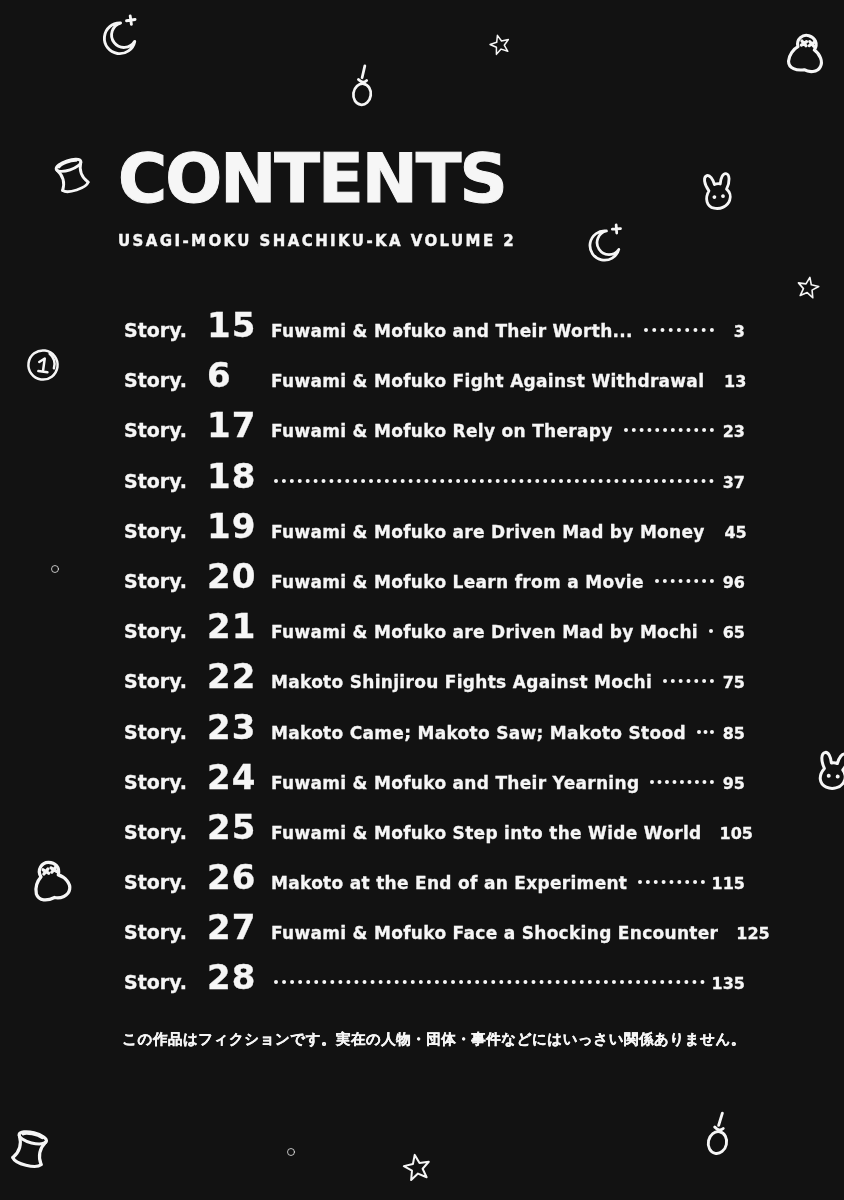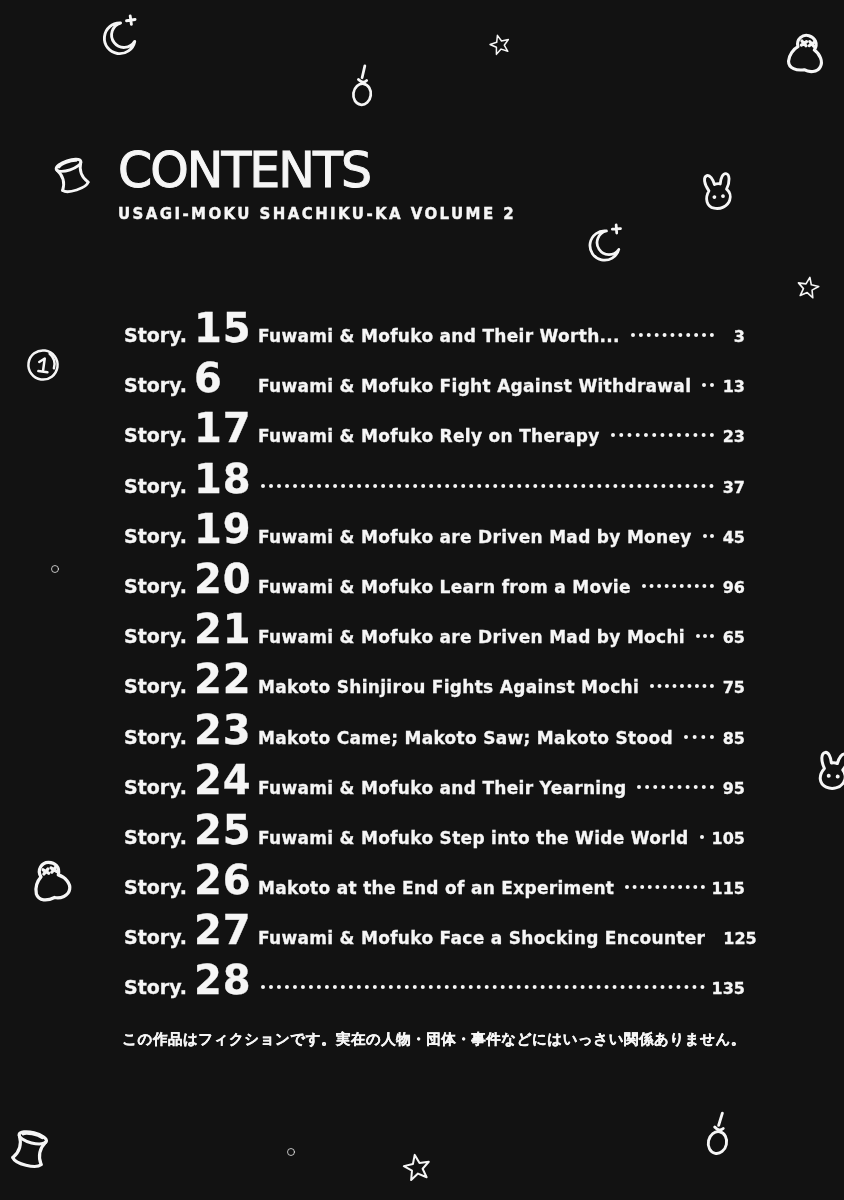--- a/index.html
+++ b/index.html
@@ -4,31 +4,31 @@
 <style>
   :root { --bg: #121212; --ink: #f6f6f6; }
   * { margin: 0; padding: 0; box-sizing: border-box; }
   html, body { background: #000; }
   body { width: 844px; height: 1200px; position: relative; overflow: hidden;
          background: var(--bg); color: var(--ink);
          font-family: "DejaVu Sans", "Liberation Sans", sans-serif; }
 
   
   .header { position: absolute; left: 118px; top: 146px; }
-  .title { font-size: 49px; font-weight: normal; letter-spacing: -2px; line-height: 1.0;
+  .title { font-size: 67px; font-weight: bold; letter-spacing: -2px; line-height: 1.0;
            -webkit-text-stroke: 1px var(--ink); }
-  .subtitle { font-size: 15px; font-weight: bold; letter-spacing: 2.4px; margin-top: 10px;
+  .subtitle { font-size: 15px; font-weight: bold; letter-spacing: 2.4px; margin-top: 19px;
               -webkit-text-stroke: 0.4px var(--ink); }
 
   
   .toc-list { position: absolute; left: 124px; top: 296px; width: 621px; }
   .toc-row { height: 50.2px; display: flex; align-items: baseline; padding-top: 9px;
              -webkit-text-stroke: 0.3px var(--ink); }
   .story-label { font-size: 19px; font-weight: bold; width: 70px; flex: none; }
-  .story-number { font-size: 40px; font-weight: bold; width: 56px; flex: none; letter-spacing: 1px; }
+  .story-number { font-size: 34px; font-weight: bold; width: 56px; flex: none; letter-spacing: 1px; margin-left: 13px; }
   .story-title { font-size: 17px; font-weight: bold; letter-spacing: 0.3px; white-space: nowrap; flex: none; margin-left: 8px; }
   .leader { flex: 1 1 auto; min-width: 0; border-bottom: 4px dotted var(--ink);
             position: relative; top: -5px; margin: 0 7px 0 11px; height: 1px; }
   .story-page { font-size: 16px; font-weight: bold; flex: none; min-width: 24px; text-align: right; }
 
   
   .disclaimer { position: absolute; left: 104px; top: 1030px; width: 660px; text-align: center;
                 font-size: 14.5px; font-weight: bold; letter-spacing: 0.5px;
                 -webkit-text-stroke: 0.3px var(--ink); }
 

